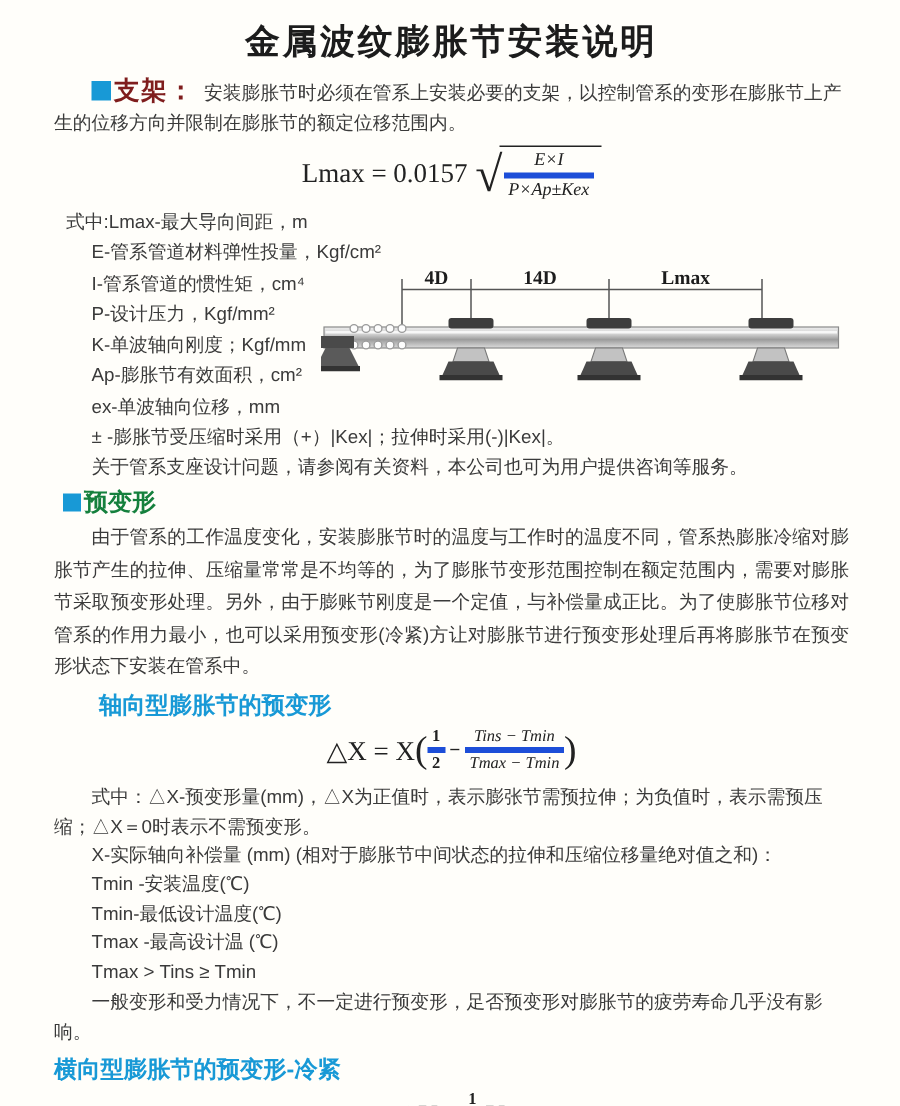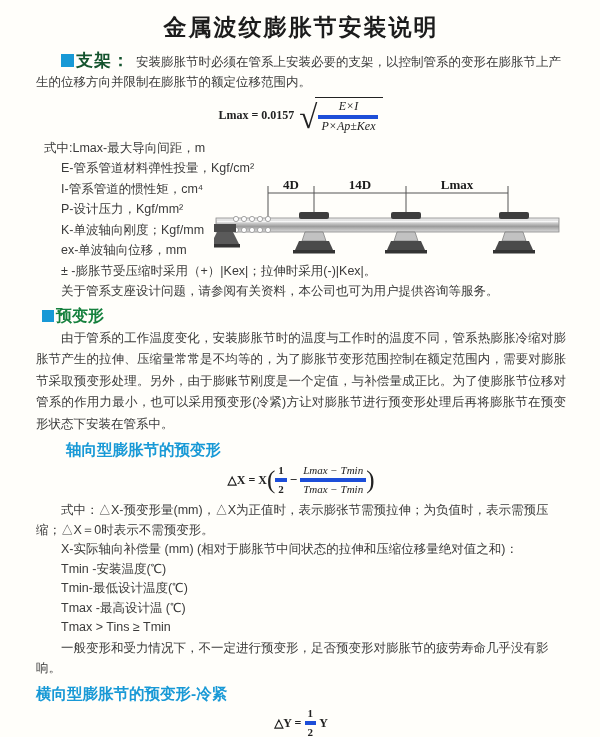--- a/index.html
+++ b/index.html
@@ -12,39 +12,39 @@
     padding:12px 28px 0 30px;
   }
   h1.title {
     text-align:center; font-size:23px; line-height:30px; font-weight:bold;
     color:#1c1c1c; letter-spacing:2px; margin-bottom:9px;
   }
   .sq { display:inline-block; width:13px; height:13px; background:#1899d6;
         vertical-align:-1px; margin-right:2px; }
   .sq2 { display:inline-block; width:12px; height:12px; background:#1899d6;
         vertical-align:-1px; margin-right:2px; }
-  .sechead { color:#14532d; font-size:17px; font-weight:bold; letter-spacing:1px; margin-right:6px; }
+  .sechead { color:#7f1d1d; font-size:17px; font-weight:bold; letter-spacing:1px; margin-right:6px; }
   .indent2 { text-indent:2em; }
   .just { text-align:justify; }
   .pad25 { padding-left:25px; }
   .ml8  { margin-left:8px; }
   .ml25 { margin-left:25px; }
   .varline { line-height:20.5px; }
   .itemline { line-height:19.5px; }
   .sec2 { font-size:16px; font-weight:bold; color:#15803d; margin:5px 0 2px 6px; line-height:20px; }
   h3.bluehead { color:#1899d6; font-size:15.5px; font-weight:bold; line-height:20px; }
   h3.axial { margin:5px 0 4px 30px; }
   h3.lateral { margin:6px 0 2px 0; }
 
   
   .formula { text-align:center; font-family:"Liberation Serif", serif; color:#222; }
   .f1 { margin:5px 0 4px 0; }
   .f2 { margin:4px 0 5px 0; }
   .f3 { margin:3px 0 4px 0; }
-  .flhs { font-weight:bold; font-size:12px; vertical-align:middle; }
+  .flhs { font-weight:normal; font-size:18px; vertical-align:middle; }
   .frac { display:inline-block; vertical-align:middle; text-align:center; line-height:1.15; }
   .frac .num { display:block; border-bottom:4px solid #1d4ed8; padding:0 3px 1px 3px; }
   .frac .den { display:block; padding:1px 3px 0 3px; }
   .it { font-style:italic; }
   .f11 { font-size:11px; }
   .f12 { font-size:12px; }
   .sqrt { display:inline-flex; align-items:center; vertical-align:middle; margin-left:5px; }
   .rad { font-size:33px; line-height:0.85; font-weight:normal; transform:translateY(2px); }
   .vinc { border-top:1.6px solid #222; padding:2px 5px 0 3px; margin-left:-2px; }
   .paren { font-size:25px; font-weight:normal; vertical-align:middle; line-height:1; }
@@ -73,20 +73,21 @@
       </span>
   </div>
 
   <div class="vars-figure">
     <div class="varlist">
       <p class="varline ml8">式中:Lmax-最大导向间距，m</p>
       <p class="varline ml25">E-管系管道材料弹性投量，Kgf/cm²</p>
       <p class="varline ml25">I-管系管道的惯性矩，cm⁴</p>
       <p class="varline ml25">P-设计压力，Kgf/mm²</p>
       <p class="varline ml25">K-单波轴向刚度；Kgf/mm</p>
+      <p class="varline ml25">Ap-膨胀节有效面积，cm²</p>
       <p class="varline ml25">ex-单波轴向位移，mm</p>
     </div>
 
     <svg class="diagram" width="352" height="88" viewBox="0 0 352 88" xmlns="http://www.w3.org/2000/svg">
       <defs>
         <linearGradient id="pipeg" x1="0" y1="0" x2="0" y2="1">
           <stop offset="0" stop-color="#ededed"></stop>
           <stop offset="0.35" stop-color="#cfcfcf"></stop>
           <stop offset="0.6" stop-color="#9c9c9c"></stop>
           <stop offset="1" stop-color="#dcdcdc"></stop>
@@ -150,21 +151,21 @@
   <p class="pad25">± -膨胀节受压缩时采用（+）|Kex|；拉伸时采用(-)|Kex|。</p>
   <p class="pad25">关于管系支座设计问题，请参阅有关资料，本公司也可为用户提供咨询等服务。</p>
 
   <h2 class="sec2"><span class="sq2"></span><span>预变形</span></h2>
 
   <p class="indent2 just" style="line-height:21.5px;">由于管系的工作温度变化，安装膨胀节时的温度与工作时的温度不同，管系热膨胀冷缩对膨胀节产生的拉伸、压缩量常常是不均等的，为了膨胀节变形范围控制在额定范围内，需要对膨胀节采取预变形处理。另外，由于膨账节刚度是一个定值，与补偿量成正比。为了使膨胀节位移对管系的作用力最小，也可以采用预变形(冷紧)方让对膨胀节进行预变形处理后再将膨胀节在预变形状态下安装在管系中。</p>
 
   <h3 class="bluehead axial">轴向型膨胀节的预变形</h3>
 
   <div class="formula f2">
-    <span class="flhs">△X = X</span><span class="paren">(</span><span class="frac f11 bolditm"><span class="num">1</span><span class="den">2</span></span><span class="fmid">−</span><span class="frac it f11"><span class="num">Lmax − Tmin</span><span class="den">Tmax − Tmin</span></span><span class="paren">)</span>
+    <span class="flhs">△X = X</span><span class="paren">(</span><span class="frac f11 bolditm"><span class="num">1</span><span class="den">2</span></span><span class="fmid">−</span><span class="frac it f11"><span class="num">Tins − Tmin</span><span class="den">Tmax − Tmin</span></span><span class="paren">)</span>
   </div>
 
   <p class="indent2">式中：△X-预变形量(mm)，△X为正值时，表示膨张节需预拉伸；为负值时，表示需预压缩；△X＝0时表示不需预变形。</p>
 
   <div>
     <p class="itemline pad25">X-实际轴向补偿量 (mm) (相对于膨胀节中间状态的拉伸和压缩位移量绝对值之和)：</p>
     <p class="itemline pad25">Tmin -安装温度(℃)</p>
     <p class="itemline pad25">Tmin-最低设计温度(℃)</p>
     <p class="itemline pad25">Tmax -最高设计温 (℃)</p>
     <p class="itemline pad25">Tmax &gt; Tins ≥ Tmin</p>

